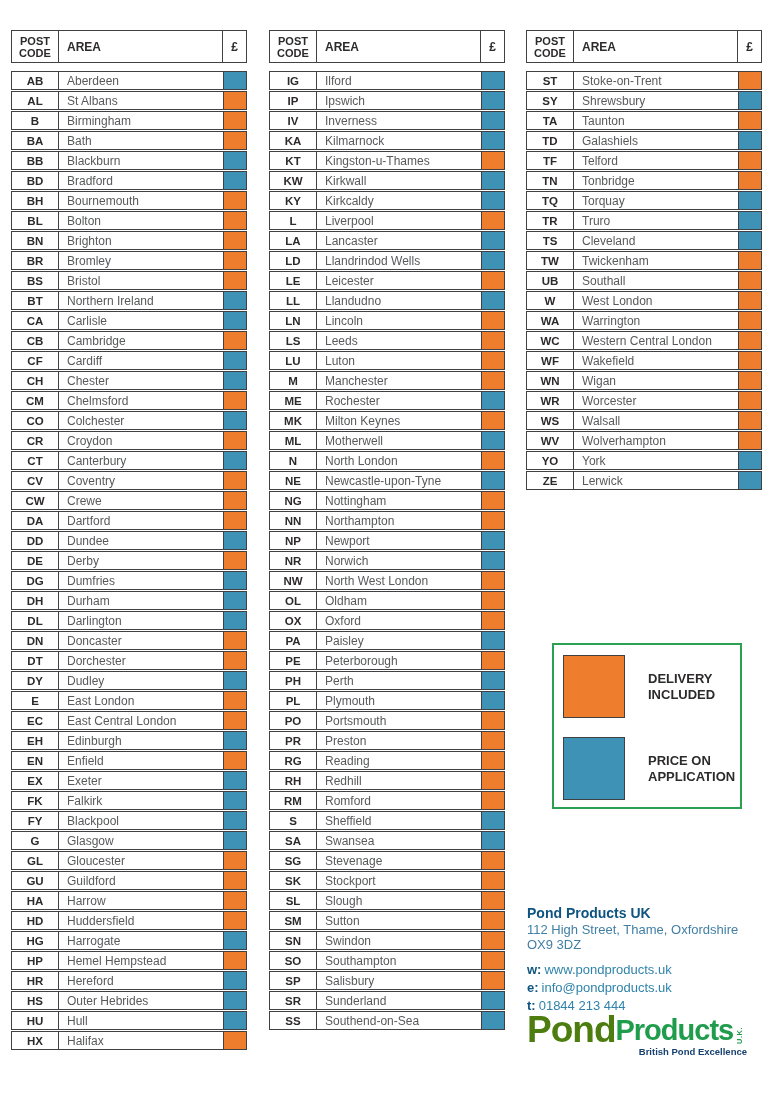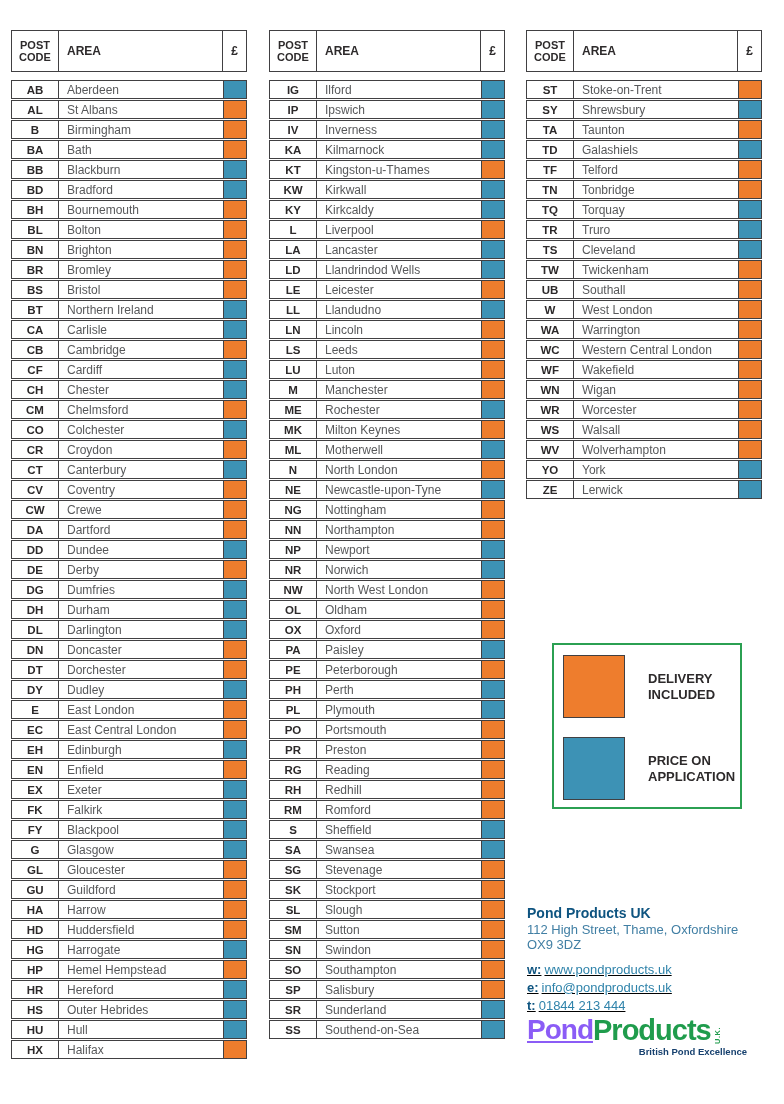--- a/index.html
+++ b/index.html
@@ -1,21 +1,21 @@
 <!DOCTYPE html>
 <html><head>
 <meta charset="utf-8">
 <style>
   html,body{margin:0;padding:0;background:#fff;}
   body{width:784px;height:1104px;position:relative;font-family:"Liberation Sans",sans-serif;overflow:hidden;}
 
   .ptable{position:absolute;top:30px;width:236px;}
   .t1{left:11px;} .t2{left:269px;} .t3{left:526px;}
 
-  .thead{box-sizing:border-box;height:42px;border:1px solid #414042;display:flex;background:#fff;margin-bottom:8px;}
+  .thead{box-sizing:border-box;height:33px;border:1px solid #414042;display:flex;background:#fff;margin-bottom:8px;}
   .th-code{width:46px;border-right:1px solid #414042;display:flex;align-items:center;justify-content:center;}
   .th-code span{display:block;width:36px;text-align:center;font-weight:bold;font-size:11px;line-height:12px;color:#2d2a2b;}
   .th-area{flex:1;display:flex;align-items:center;padding-left:8px;font-weight:bold;font-size:12px;color:#2d2a2b;}
   .th-pound{width:23px;border-left:1px solid #414042;display:flex;align-items:center;justify-content:center;font-weight:bold;font-size:12px;color:#2d2a2b;}
 
   .rows{width:236px;}
   .row{box-sizing:border-box;height:19px;margin-bottom:1px;border:1px solid #414042;display:flex;background:#fff;}
   .cell-code{width:46px;border-right:1px solid #414042;display:flex;align-items:center;justify-content:center;font-weight:bold;font-size:11.5px;color:#2d2a2b;}
   .cell-area{flex:1;display:flex;align-items:center;padding-left:8px;font-size:12px;color:#58595b;white-space:nowrap;overflow:hidden;}
   .cell-pound{width:23px;border-left:1px solid #414042;box-sizing:border-box;}
@@ -24,27 +24,27 @@
   .swatch{position:absolute;left:9px;width:62px;height:63px;border:1px solid #414042;box-sizing:border-box;}
   .swatch-delivery{top:10px;}
   .swatch-poa{top:92px;}
   .legend-label{position:absolute;left:94px;width:100px;font-size:13px;line-height:16px;font-weight:bold;color:#2d2a2b;}
   .legend-label-delivery{top:26px;}
   .legend-label-poa{top:108px;}
 
   .footer{position:absolute;left:527px;top:905px;width:240px;}
   .company{font-size:14px;font-weight:bold;color:#0E5480;line-height:17px;}
   .addr{font-size:13px;color:#417FA4;line-height:15px;}
-  .contacts{margin-top:9px;text-decoration:underline;}
+  .contacts{margin-top:9px;}
   .contact-line{font-size:13px;line-height:18px;color:#2F83AA;}
   .contact-line b{color:#0E5480;font-weight:bold;margin-right:3px;}
 
   .logo{position:absolute;left:527px;top:1014px;width:234px;}
   .logo-line{display:flex;align-items:flex-start;}
-  .logo-word1{font-size:28px;font-weight:bold;letter-spacing:-1px;color:#8b5cf6;line-height:32px;text-decoration:underline;}
+  .logo-word1{font-size:37px;font-weight:bold;letter-spacing:-1px;color:#4d7c0f;line-height:32px;}
   .logo-word2{font-size:29px;font-weight:bold;letter-spacing:-1px;color:#1F9C4C;line-height:32px;}
   .logo-uk{writing-mode:vertical-rl;transform:rotate(180deg);font-size:7.5px;font-weight:bold;color:#1F9C4C;letter-spacing:0.5px;margin-left:2px;height:30px;display:flex;align-items:center;}
   .tagline{text-align:right;font-size:9.5px;font-weight:bold;color:#16406E;margin-top:0px;padding-right:14px;}
 </style>
 </head>
 <body>
 
 <div>
 
   <div class="ptable t1">

